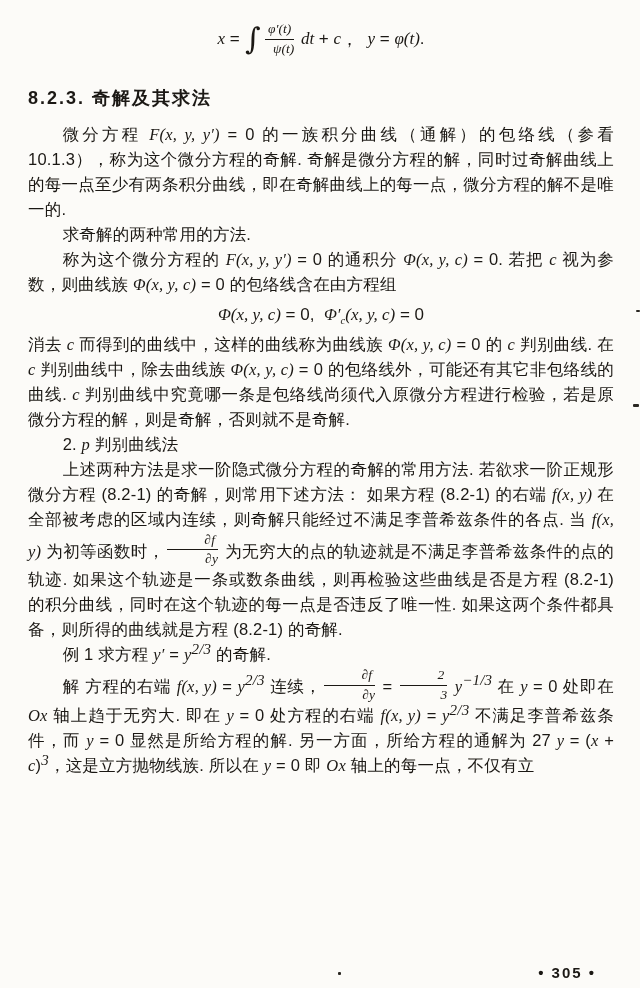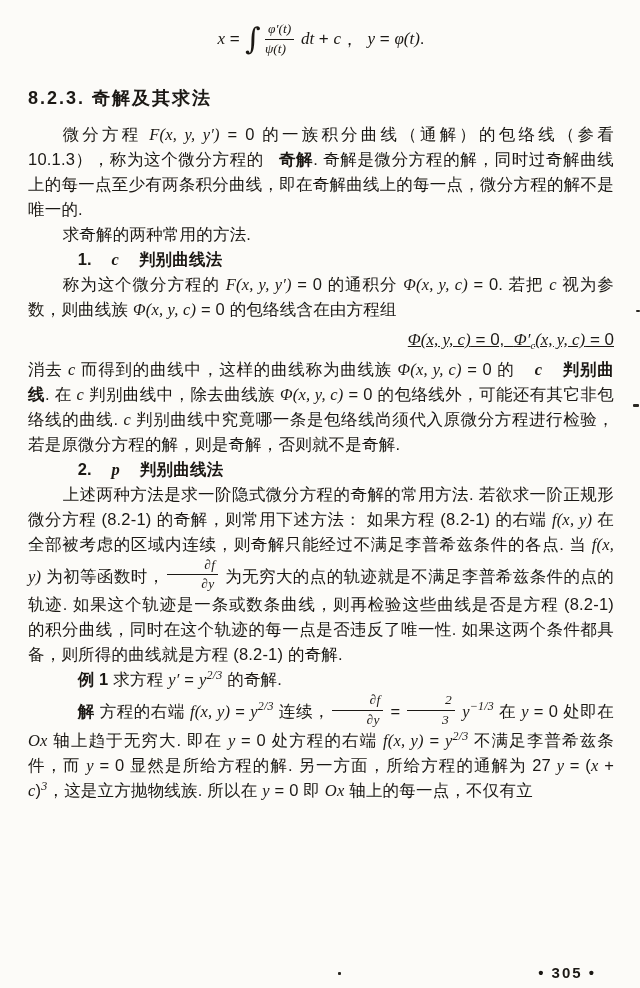--- a/index.html
+++ b/index.html
@@ -26,33 +26,32 @@
   .blk-heading{
     font-size:18px;font-weight:700;letter-spacing:2px;
     margin:24px 0 12px 0;
   }
   .blk-para{
     font-size:16.5px;line-height:25px;text-align:justify;
     letter-spacing:0.2px;
   }
   .indent{text-indent:2.1em;}
   .blk-display{
-    text-align:right;font-size:17px;margin:4px 0;line-height:27px;
+    text-align:center;font-size:17px;margin:4px 0;line-height:27px;
     white-space:pre;
-    text-decoration:underline;
   }
   .m{
     font-style:italic;
     font-family:"Liberation Serif","DejaVu Serif",serif;
   }
-  .b{font-weight:700;margin-left:15px;}
-  sup{font-size:12px;line-height:0;vertical-align:super;}
+  .b{font-weight:400;}
+  sup{font-size:15px;line-height:0;vertical-align:super;}
   sub{font-size:10.5px;line-height:0;vertical-align:sub;}
   .frac{
-    display:inline-block;vertical-align:-40%;text-align:left;
+    display:inline-block;vertical-align:-40%;text-align:right;
     font-size:13.5px;line-height:1.2;margin:0 2px;
   }
   .frac .num{display:block;border-bottom:1.4px solid var(--ink);padding:0 3px 1px;}
   .frac .den{display:block;padding-top:1px;}
   .int{
     font-size:30px;line-height:0;vertical-align:middle;
     font-family:"DejaVu Serif","Liberation Serif",serif;
     margin:0 2px 0 1px;font-style:normal;
   }
   .pagenum{
@@ -65,21 +64,20 @@
 </style>
 </head>
 <body>
 
 <div class="page">
   <div class="content">
       <div class="blk blk-formula"><span class="m">x</span><span> = </span><span class="int">∫</span><span class="frac"><span class="num m">φ′(t)</span><span class="den m">ψ(t)</span></span><span> </span><span class="m">dt</span><span> + </span><span class="m">c</span><span>，  </span><span class="m">y</span><span> = </span><span class="m">φ(t)</span><span>.</span></div>
       <div class="blk blk-heading">8.2.3. 奇解及其求法</div>
       <div class="blk blk-para indent"><span>微分方程 </span><span class="m">F(x, y, y′)</span><span> = 0 的一族积分曲线（通解）的包络线（参看 10.1.3），称为这个微分方程的</span><span class="b">奇解</span><span>. 奇解是微分方程的解，同时过奇解曲线上的每一点至少有两条积分曲线，即在奇解曲线上的每一点，微分方程的解不是唯一的.</span></div>
       <div class="blk blk-para indent"><span>求奇解的两种常用的方法.</span></div>
-      <div class="blk blk-para indent"><span class="b">1. </span><span class="m b">c</span><span class="b"> 判别曲线法</span></div>
       <div class="blk blk-para indent"><span>称为这个微分方程的 </span><span class="m">F(x, y, y′)</span><span> = 0 的通积分 </span><span class="m">Φ(x, y, c)</span><span> = 0. 若把 </span><span class="m">c</span><span> 视为参数，则曲线族 </span><span class="m">Φ(x, y, c)</span><span> = 0 的包络线含在由方程组</span></div>
       <div class="blk blk-display"><span class="m">Φ(x, y, c)</span><span> = 0,  </span><span class="m">Φ′</span><sub class="m">c</sub><span class="m">(x, y, c)</span><span> = 0</span></div>
       <div class="blk blk-para"><span>消去 </span><span class="m">c</span><span> 而得到的曲线中，这样的曲线称为曲线族 </span><span class="m">Φ(x, y, c)</span><span> = 0 的 </span><span class="m b">c</span><span class="b"> 判别曲线</span><span>. 在 </span><span class="m">c</span><span> 判别曲线中，除去曲线族 </span><span class="m">Φ(x, y, c)</span><span> = 0 的包络线外，可能还有其它非包络线的曲线. </span><span class="m">c</span><span> 判别曲线中究竟哪一条是包络线尚须代入原微分方程进行检验，若是原微分方程的解，则是奇解，否则就不是奇解.</span></div>
       <div class="blk blk-para indent"><span class="b">2. </span><span class="m b">p</span><span class="b"> 判别曲线法</span></div>
       <div class="blk blk-para indent"><span>上述两种方法是求一阶隐式微分方程的奇解的常用方法. 若欲求一阶正规形微分方程 (8.2-1) 的奇解，则常用下述方法： 如果方程 (8.2-1) 的右端 </span><span class="m">f(x, y)</span><span> 在全部被考虑的区域内连续，则奇解只能经过不满足李普希兹条件的各点. 当 </span><span class="m">f(x, y)</span><span> 为初等函数时，</span><span class="frac"><span class="num m">∂f</span><span class="den m">∂y</span></span><span> 为无穷大的点的轨迹就是不满足李普希兹条件的点的轨迹. 如果这个轨迹是一条或数条曲线，则再检验这些曲线是否是方程 (8.2-1) 的积分曲线，同时在这个轨迹的每一点是否违反了唯一性. 如果这两个条件都具备，则所得的曲线就是方程 (8.2-1) 的奇解.</span></div>
       <div class="blk blk-para indent"><span class="b">例 1</span><span>  求方程 </span><span class="m">y′</span><span> = </span><span class="m">y</span><sup class="m">2/3</sup><span> 的奇解.</span></div>
       <div class="blk blk-para indent"><span class="b">解</span><span>  方程的右端 </span><span class="m">f(x, y)</span><span> = </span><span class="m">y</span><sup class="m">2/3</sup><span> 连续，</span><span class="frac"><span class="num m">∂f</span><span class="den m">∂y</span></span><span> = </span><span class="frac"><span class="num m">2</span><span class="den m">3</span></span><span> </span><span class="m">y</span><sup class="m">−1/3</sup><span> 在 </span><span class="m">y</span><span> = 0 处即在 </span><span class="m">Ox</span><span> 轴上趋于无穷大. 即在 </span><span class="m">y</span><span> = 0 处方程的右端 </span><span class="m">f(x, y)</span><span> = </span><span class="m">y</span><sup class="m">2/3</sup><span> 不满足李普希兹条件，而 </span><span class="m">y</span><span> = 0 显然是所给方程的解. 另一方面，所给方程的通解为 27 </span><span class="m">y</span><span> = (</span><span class="m">x</span><span> + </span><span class="m">c</span><span>)</span><sup class="m">3</sup><span>，这是立方抛物线族. 所以在 </span><span class="m">y</span><span> = 0 即 </span><span class="m">Ox</span><span> 轴上的每一点，不仅有立</span></div>
     </div>
   <div class="pagenum">• 305 •</div>
 <span class="artifact" style="left: 636px; top: 310px; width: 4px; height: 2px;"></span>

